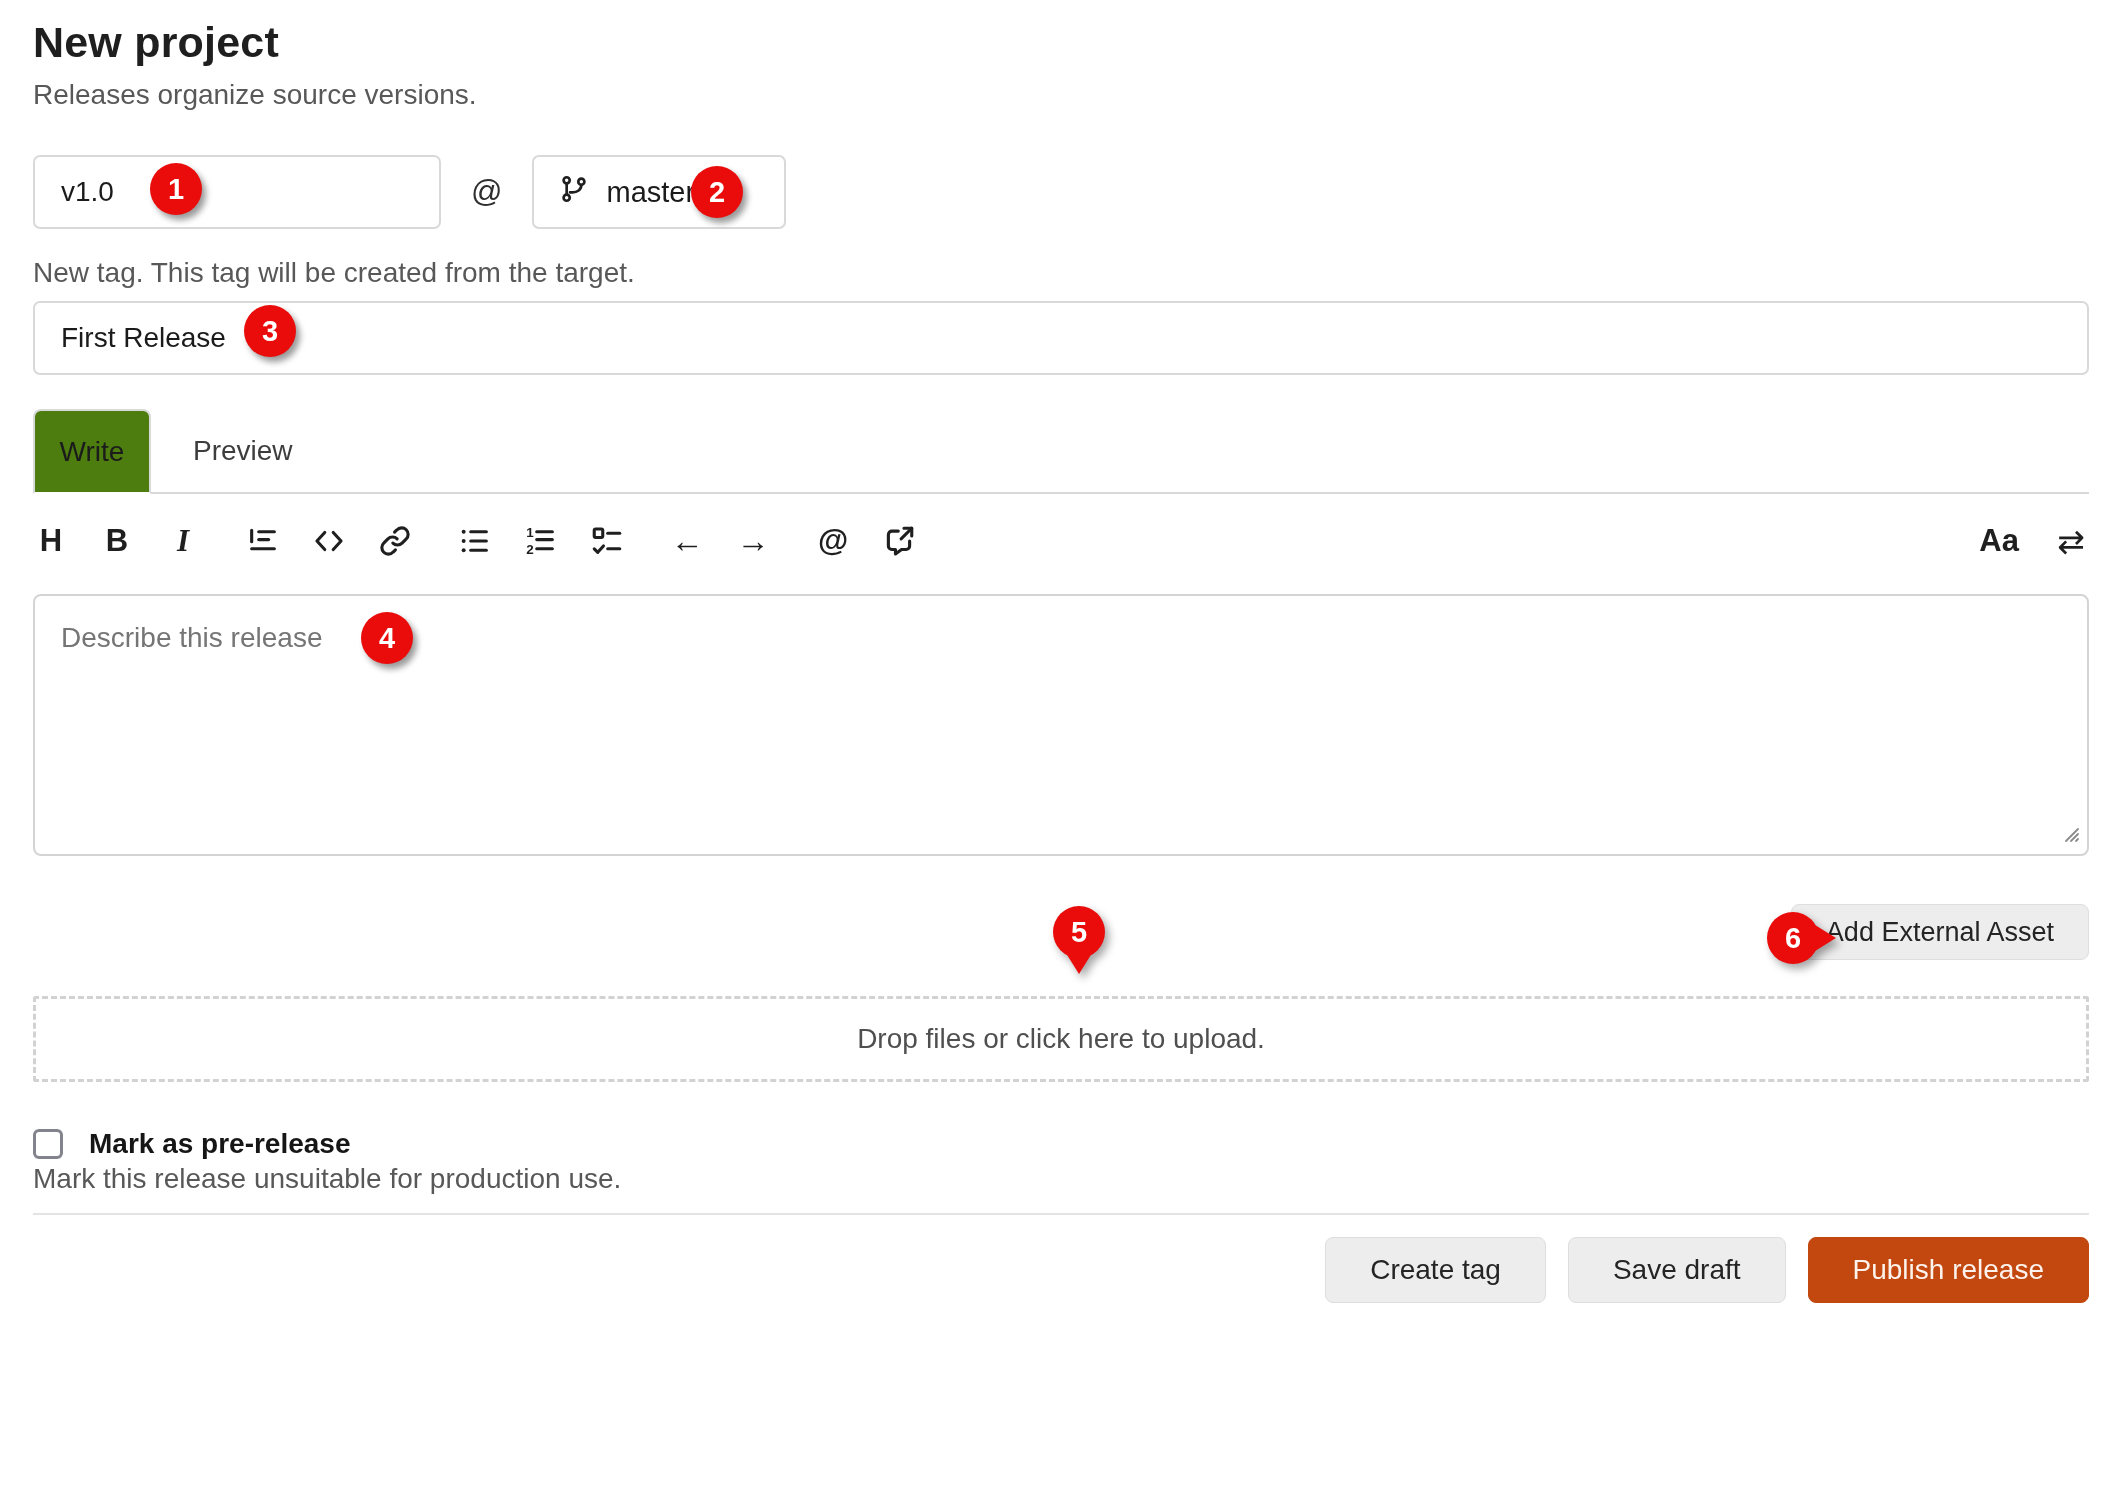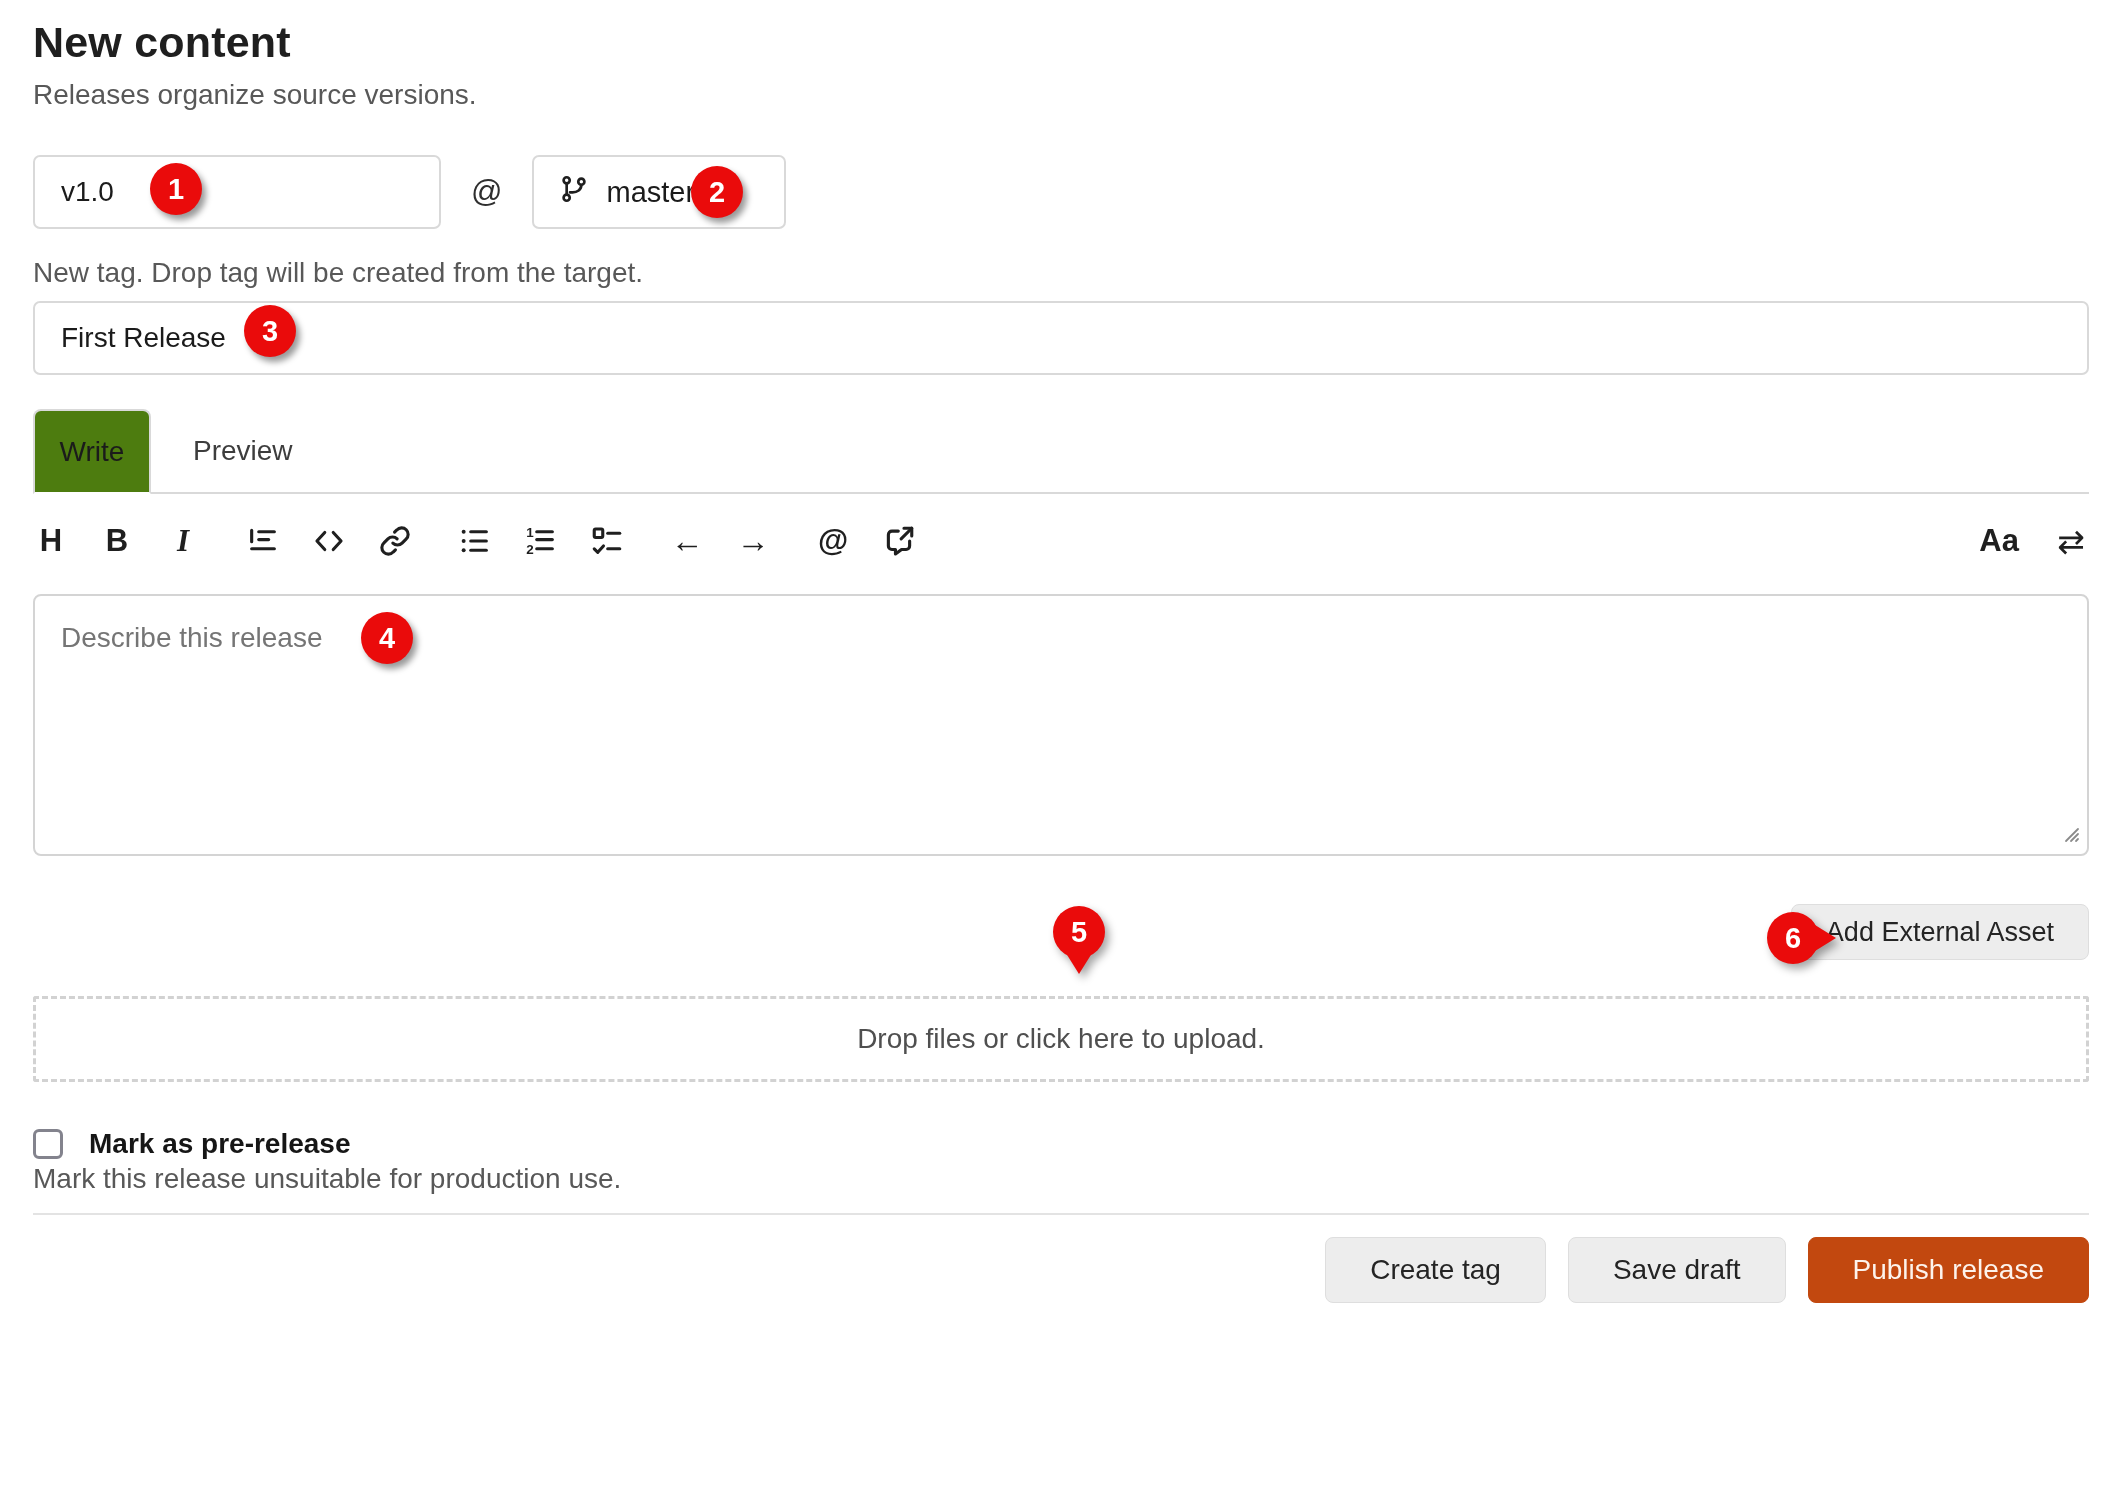--- a/index.html
+++ b/index.html
@@ -124,41 +124,41 @@
     position:absolute; right:-17px; top:13px;
     width:0; height:0; border-top:13px solid transparent; border-bottom:13px solid transparent;
     border-left:21px solid #ea0b0b;
   }
 </style>
 </head>
 <body>
 
 <div class="page">
 
-  <div class="page-title">New content</div>
+  <div class="page-title">New project</div>
   <div class="page-subtitle">Releases organize source versions.</div>
 
   <div class="tag-row">
     <input class="text-input tag-input" type="text" value="v1.0" style="">
     <span class="at-sep">@</span>
     <div class="branch-button">
       <span>
         <svg width="32" height="32" viewBox="0 0 24 24" fill="none" stroke="#1f1f1f" stroke-width="2" stroke-linecap="round">
           <circle cx="6.5" cy="5.5" r="2.3"></circle>
           <circle cx="6.5" cy="18.5" r="2.3"></circle>
           <circle cx="17.5" cy="6.5" r="2.3"></circle>
           <path d="M6.5 8v8"></path>
           <path d="M17.5 9c0 3.6-3.2 5.5-6.5 5.5H9"></path>
         </svg>
       </span>
       <span>master</span>
     </div>
   </div>
 
-  <div class="help-text">New tag. Drop tag will be created from the target.</div>
+  <div class="help-text">New tag. This tag will be created from the target.</div>
 
   <input class="text-input title-input" type="text" value="First Release" style="">
 
   <div class="tabbar">
     <div class="tab active">Write</div>
     <div class="tab plain">Preview</div>
   </div>
 
   <div class="md-toolbar">
     <div class="tgroup">

